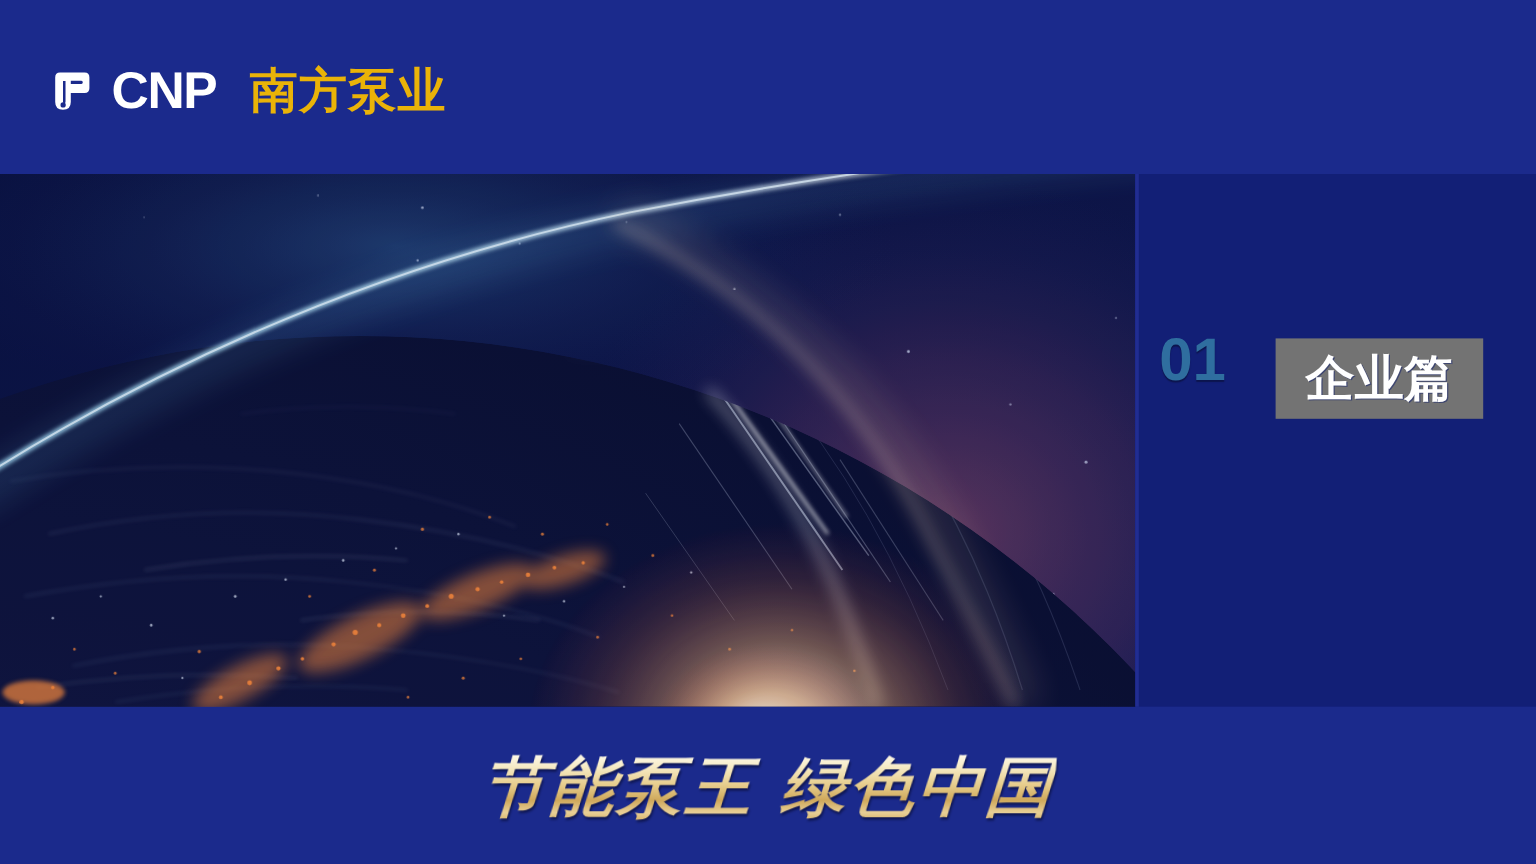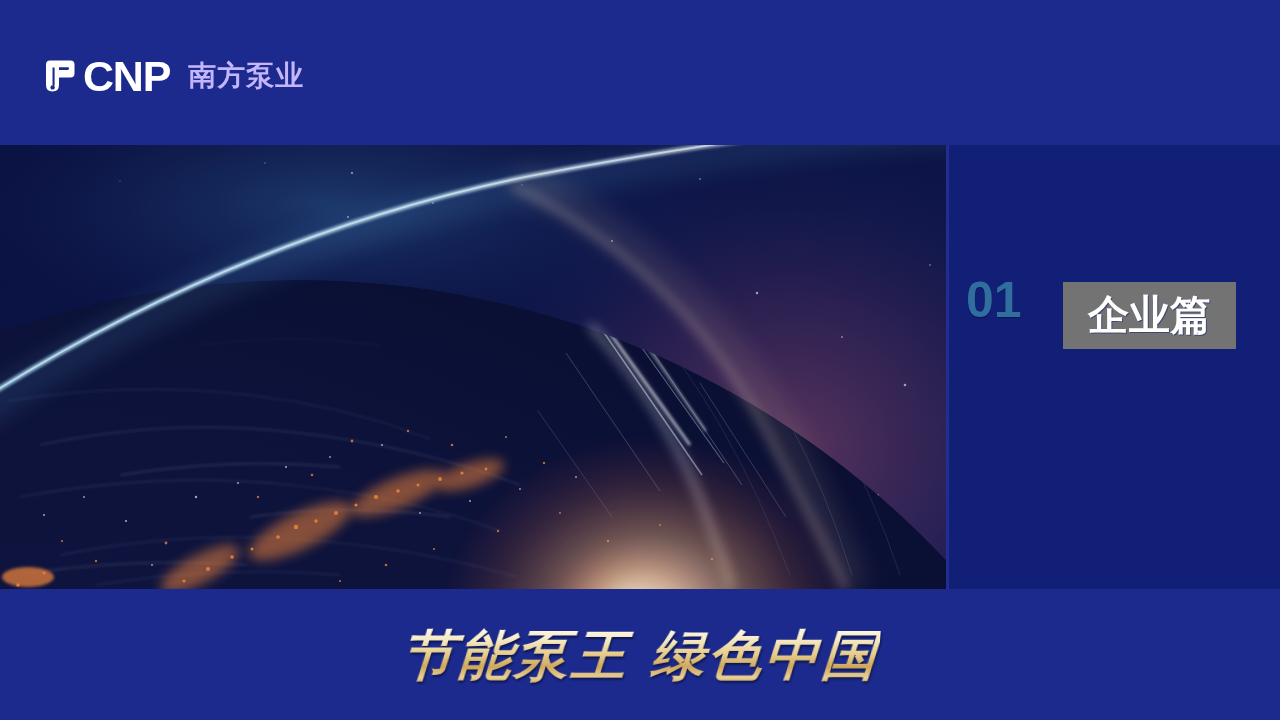--- a/index.html
+++ b/index.html
@@ -26,42 +26,42 @@
     height: 145px;
     background: #1b2a8c;
   }
   .logo {
     position: absolute;
     left: 40px;
     top: 48px;
     height: 56px;
     display: flex;
     align-items: center;
-    gap: 7px;
+    gap: 17px;
     justify-content: flex-end;
   }
   .logo-mark {
     width: 38px;
     height: 38px;
     flex: 0 0 38px;
     position: relative;
   }
   .logo-mark svg { display:block; width:38px; height:38px; }
   .logo-cnp {
     color: #ffffff;
     font-size: 43px;
     font-weight: 800;
     letter-spacing: -1.2px;
     line-height: 1;
     font-family: "Liberation Sans", "DejaVu Sans", sans-serif;
     margin-left: -2px;
   }
   .logo-cn {
-    color: #c4b5fd;
-    font-size: 28px;
+    color: #eab308;
+    font-size: 40px;
     font-weight: 700;
     line-height: 1;
     letter-spacing: 1px;
     margin-left: 11px;
     font-family: "DejaVu Sans", "Liberation Sans", sans-serif;
   }
 
   
   .hero {
     position: absolute;

